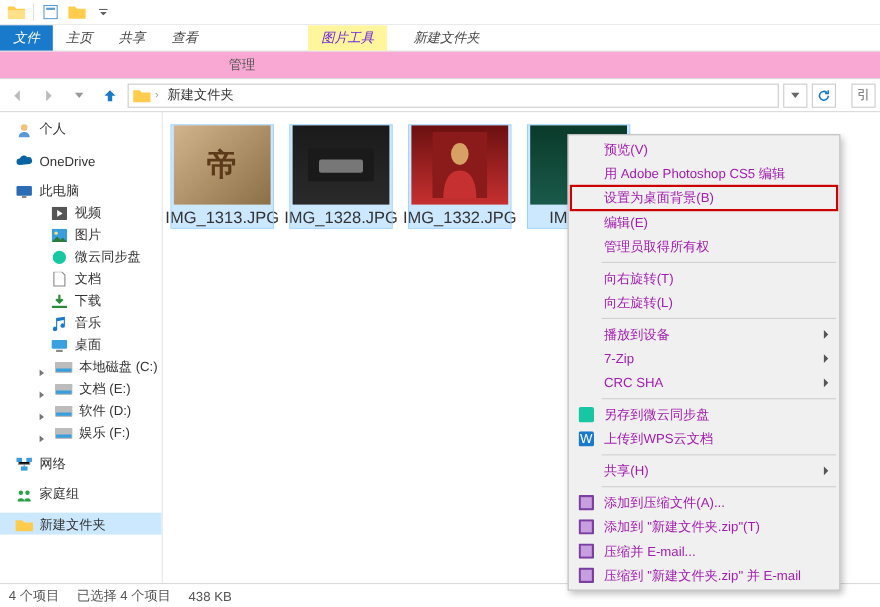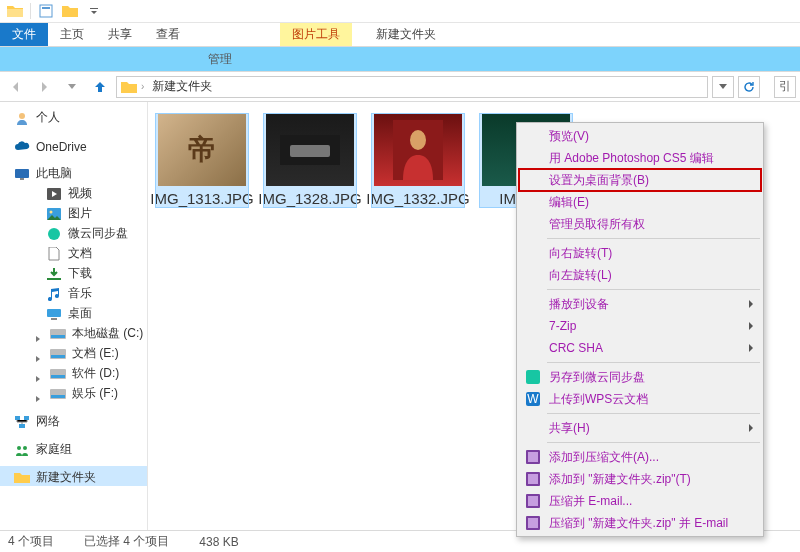--- a/index.html
+++ b/index.html
@@ -3,26 +3,26 @@
 <meta charset="utf-8">
 <style>
 * { margin: 0; padding: 0; box-sizing: border-box; font-family: "Microsoft YaHei", "Segoe UI", sans-serif; font-size: 12px; }
 body { background: #fff; width: 800px; height: 552px; overflow: hidden; position: relative; }
 
 .titlebar { height: 23px; background: #fff; display: flex; align-items: center; padding: 0 4px; gap: 2px; border-bottom: 1px solid #e5e5e5; }
 .titlebar .qat-btn { width: 22px; height: 20px; display: flex; align-items: center; justify-content: center; color: #606060; }
 .titlebar .qat-btn.folder-icon { color: #ffb900; }
 .titlebar .divider { width: 1px; height: 16px; background: #e0e0e0; margin: 0 2px; }
 
-.menubar { height: 24px; display: flex; align-items: stretch; background: #fff; border-bottom: 1px solid #dadada; }
+.menubar { height: 24px; display: flex; align-items: stretch; background: #fff; border-bottom: 1px solid #dadada; font-style: italic; }
 .menu-tab { padding: 0 12px; display: flex; align-items: center; justify-content: center; color: #444; cursor: default; }
 .menu-tab.file { background: #1979ca; color: #fff; }
-.menu-tab.highlight { background: #fff59d; color: #c2410c; }
+.menu-tab.highlight { background: #fff59d; color: #6d28d9; }
 .menu-tab-group { margin-left: 88px; }
-.ribbon-sub { height: 25px; display: flex; align-items: stretch; border-bottom: 1px solid #dadada; background: #7dd3fc; }
+.ribbon-sub { height: 25px; display: flex; align-items: stretch; border-bottom: 1px solid #dadada; background: #f9a8d4; }
 .ribbon-sub .sub-item { padding: 0 12px; display: flex; align-items: center; color: #555; }
 .ribbon-sub .sub-item.first { margin-left: 196px; }
 
 .navbar { height: 30px; display: flex; align-items: center; background: #fff; border-bottom: 1px solid #dadada; padding: 0 4px; gap: 4px; }
 .nav-arrow { width: 24px; height: 24px; display: flex; align-items: center; justify-content: center; color: #999; }
 .nav-arrow.enabled { color: #1979ca; }
 .addr-bar { flex: 1; height: 22px; border: 1px solid #ccc; display: flex; align-items: center; padding: 0 4px; gap: 4px; }
 .addr-bar .crumb { padding: 0 4px; color: #333; }
 .addr-bar .sep { color: #999; font-size: 10px; }
 .search-area { display: flex; align-items: center; gap: 4px; }
@@ -41,21 +41,21 @@
 .file-item { width: 92px; display: flex; flex-direction: column; align-items: center; gap: 4px; }
 .file-item.sel { background: #cce8ff; outline: 1px solid #99d1ff; }
 .thumb { width: 88px; height: 72px; background: #333; display: flex; align-items: center; justify-content: center; position: relative; overflow: hidden; }
 .thumb.t1 { background: linear-gradient(135deg, #d2b48c, #8b6f47); }
 .thumb.t2 { background: linear-gradient(180deg, #1a1a1a, #2a2a2a); }
 .thumb.t3 { background: linear-gradient(180deg, #6b1010, #c73030); }
 .thumb.t4 { background: linear-gradient(180deg, #0a3a2a, #1a5a4a); }
 .thumb-label { font-size: 28px; color: #5b3a1a; font-weight: bold; }
 .file-name { font-size: 15px; color: #333; text-align: left; white-space: nowrap; }
 
-.statusbar { height: 22px; border-top: 1px solid #dadada; display: flex; align-items: center; padding: 0 8px; gap: 30px; color: #555; }
+.statusbar { height: 22px; border-top: 1px solid #dadada; display: flex; align-items: center; padding: 0 8px; gap: 16px; color: #555; }
 
 .ctx-menu { position: absolute; left: 516px; top: 122px; width: 248px; background: #f0f0f0; border: 1px solid #bcbcbc; box-shadow: 2px 3px 6px rgba(0,0,0,0.25); padding: 2px; }
 .ctx-item { display: flex; align-items: center; height: 22px; padding: 0 24px 0 30px; color: #a21caf; position: relative; cursor: default; white-space: nowrap; }
 .ctx-item.has-sub::after { content: ""; position: absolute; right: 8px; width: 0; height: 0; border-left: 4px solid #555; border-top: 4px solid transparent; border-bottom: 4px solid transparent; }
 .ctx-item .ico { position: absolute; left: 6px; width: 16px; height: 16px; display: flex; align-items: center; justify-content: center; }
 .ctx-sep { height: 1px; background: #d0d0d0; margin: 3px 1px 3px 28px; }
 .ctx-item.boxed { outline: 2px solid #c00; outline-offset: -1px; }
 
 svg { display: block; }
 </style>

